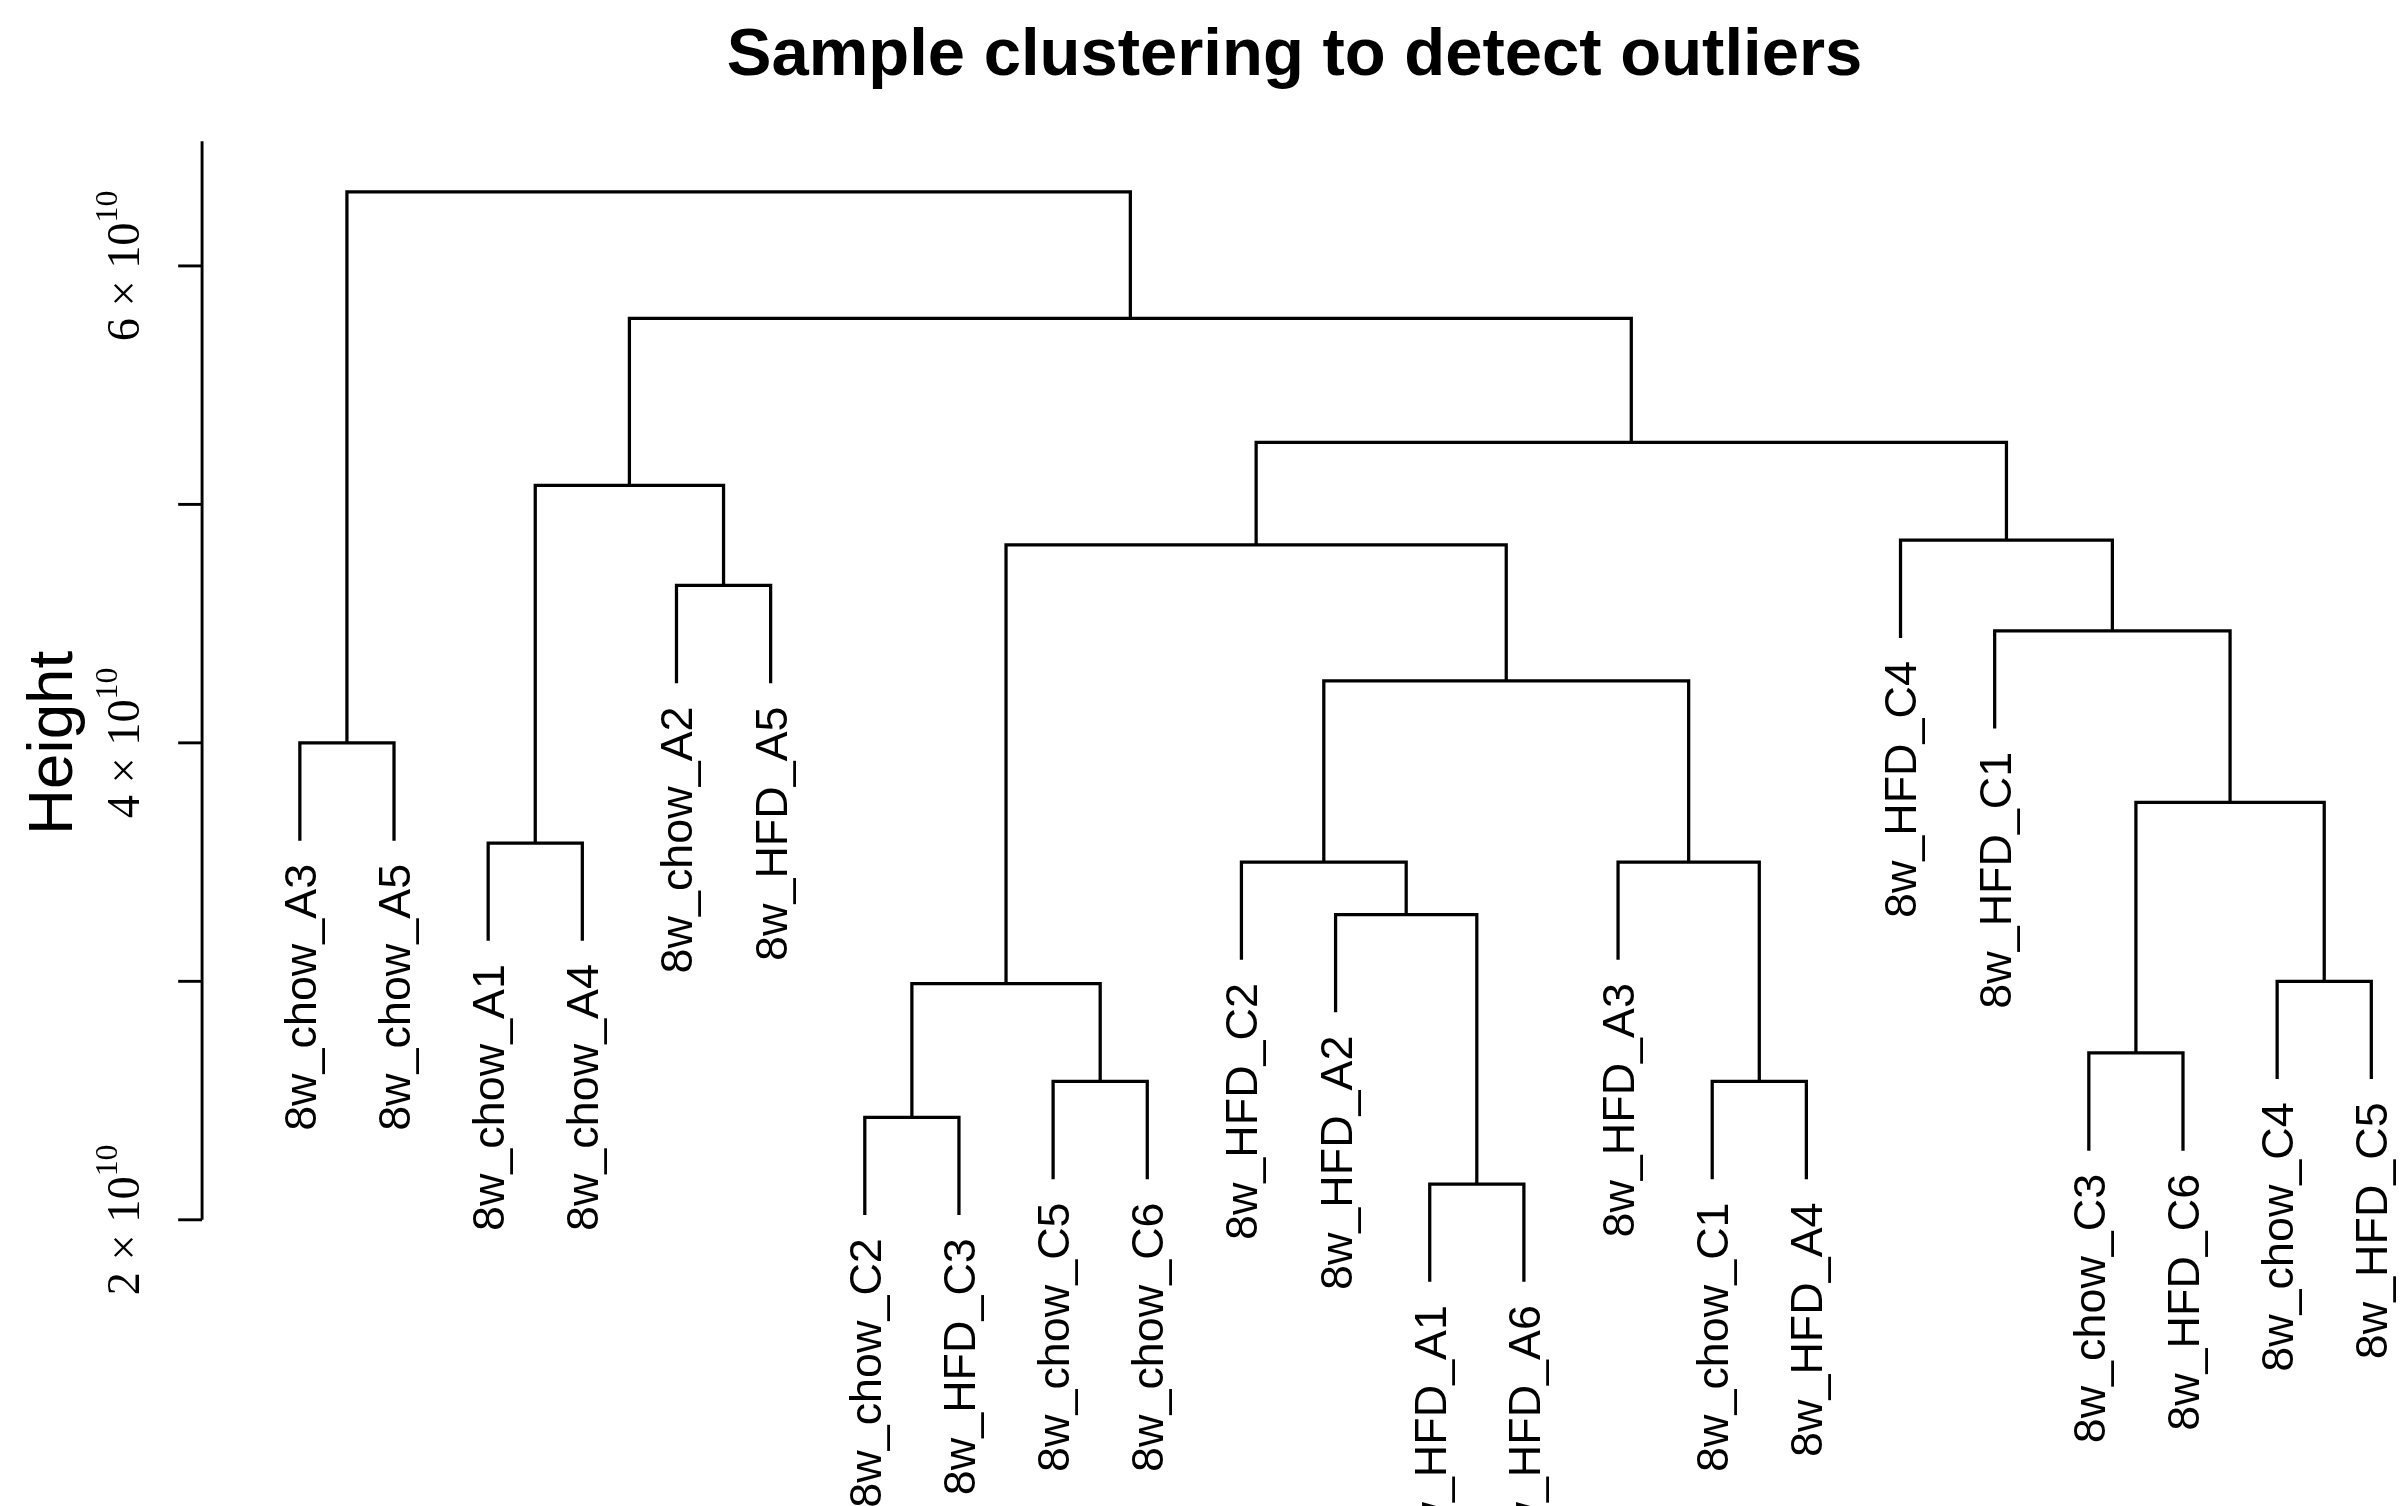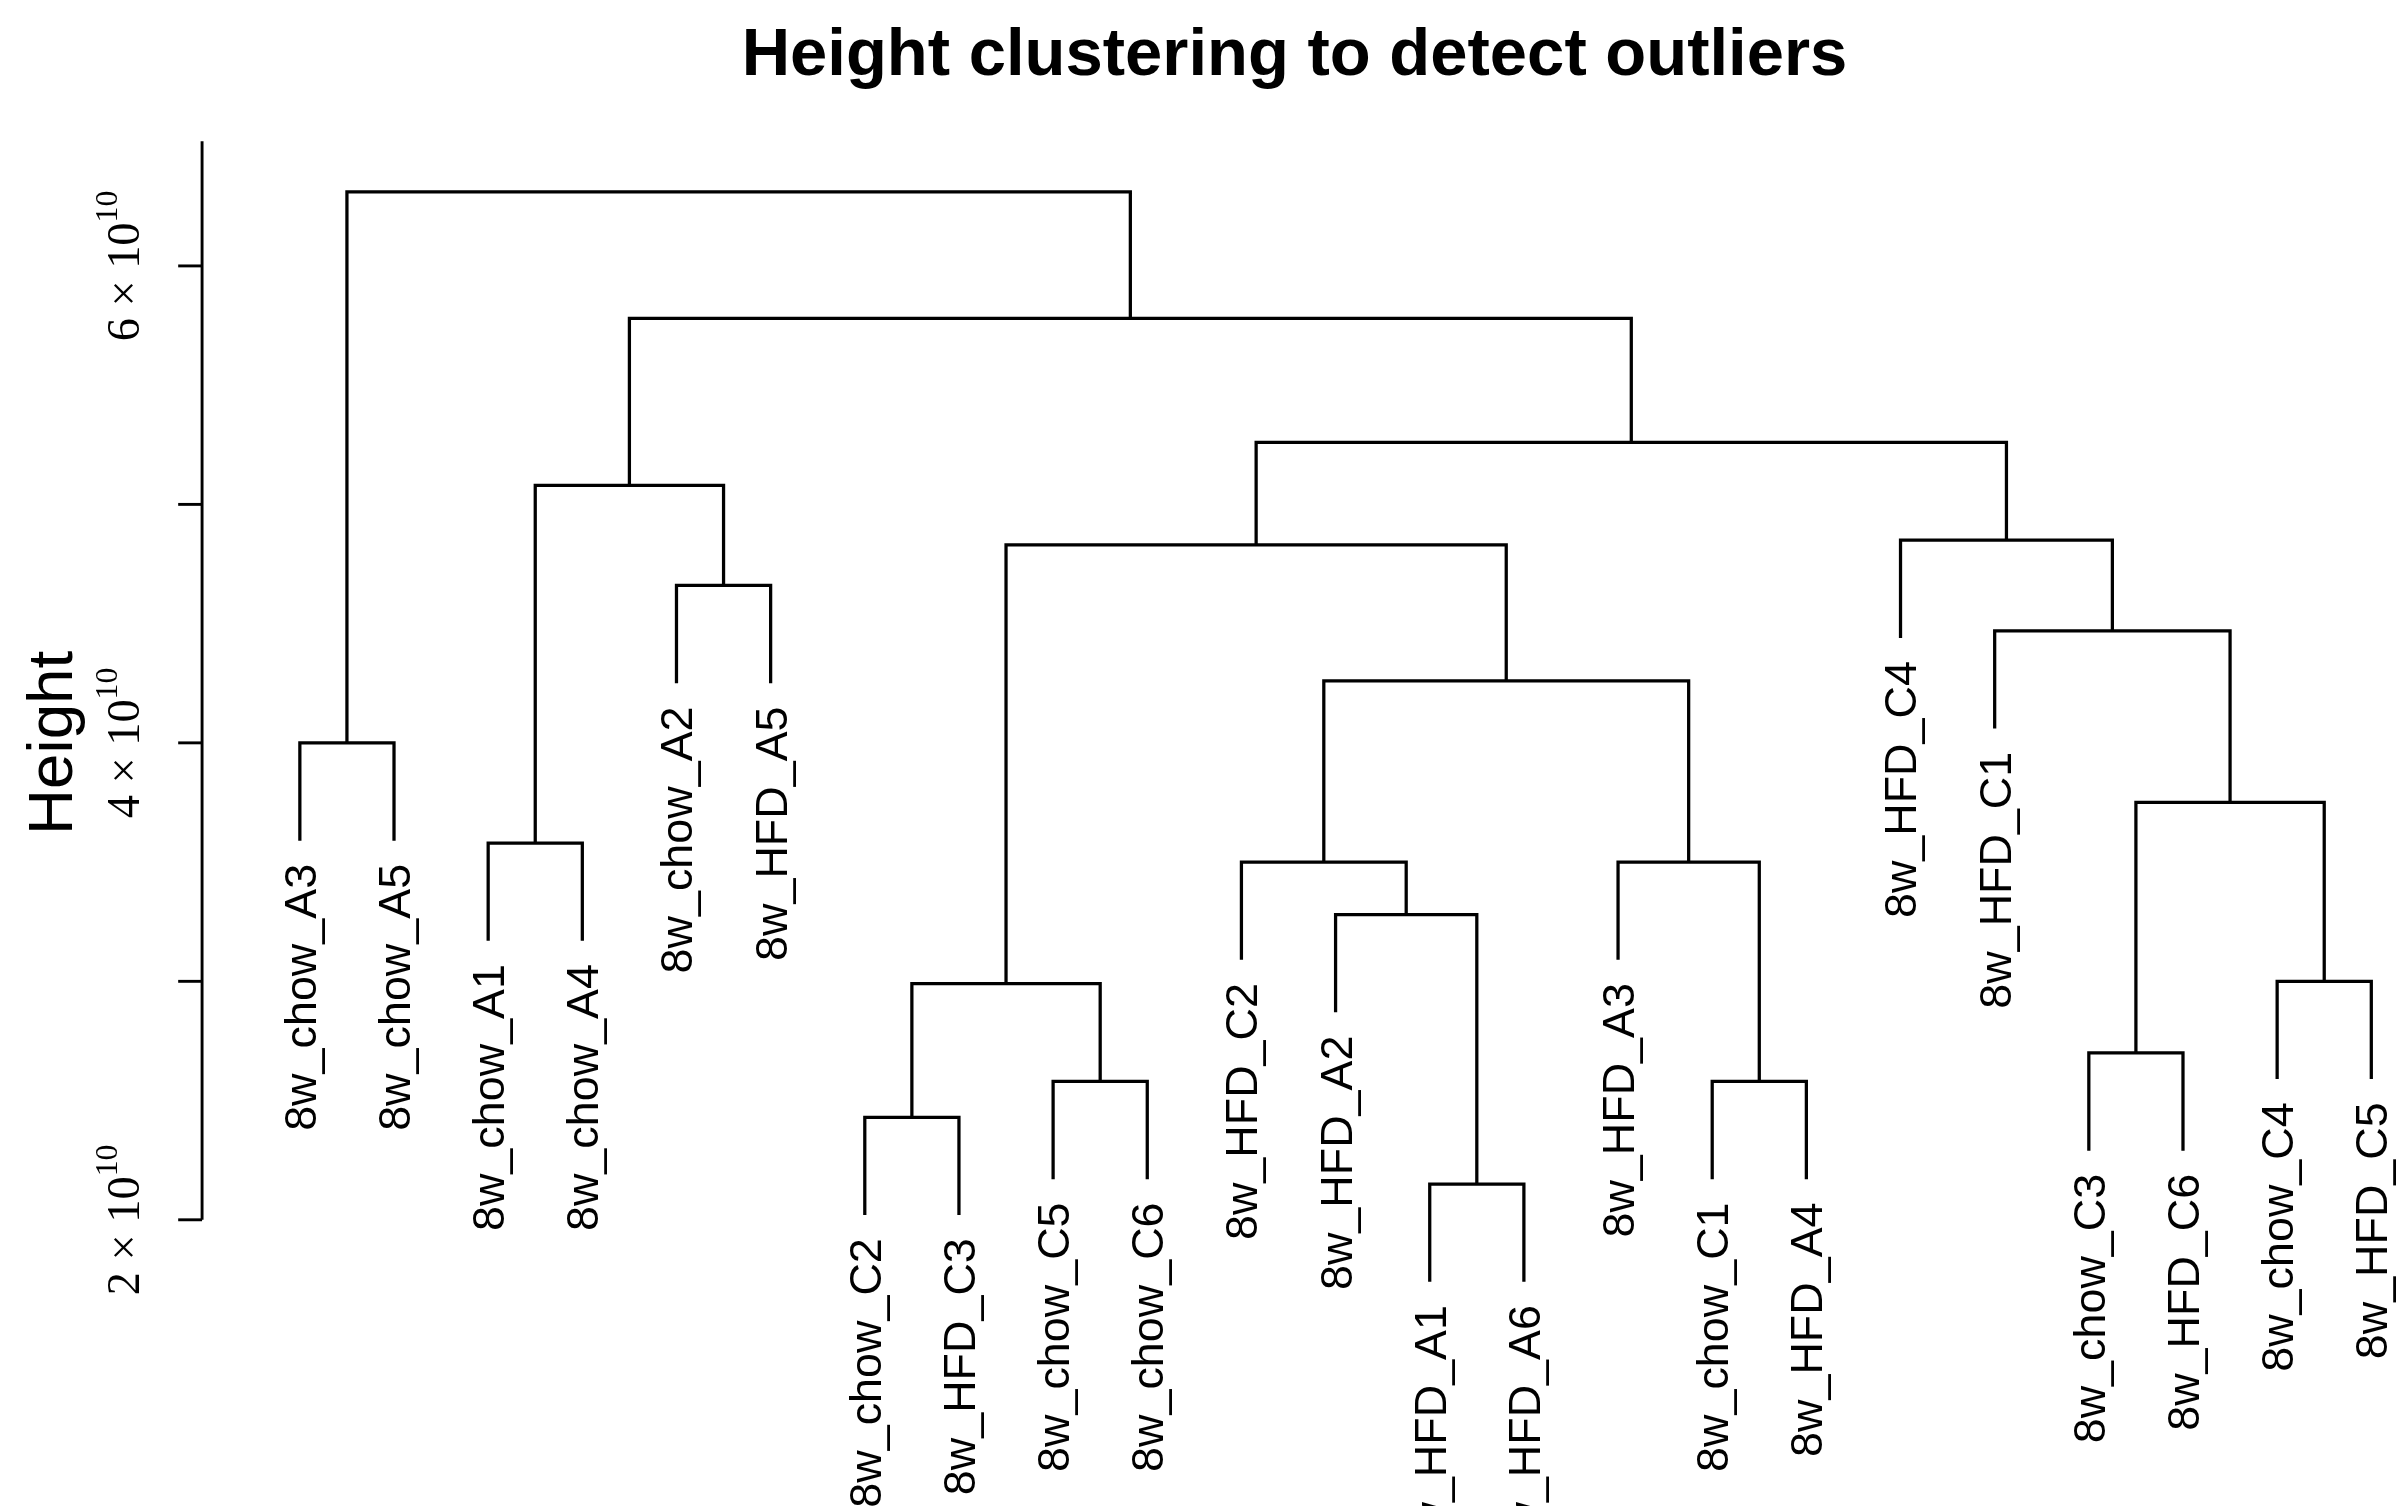--- a/index.html
+++ b/index.html
@@ -25,21 +25,21 @@
   }
   #dendro-svg {
     position: absolute;
     left: 0; top: 0;
   }
 </style>
 </head>
 <body>
 
 <div id="chart-container">
-  <div id="chart-title">Height clustering to detect outliers</div>
+  <div id="chart-title">Sample clustering to detect outliers</div>
   <svg id="dendro-svg" width="2401" height="1506" viewBox="0 0 3315 2079" xmlns="http://www.w3.org/2000/svg">
       <line x1="279" y1="195" x2="279" y2="1684" stroke="#000000" stroke-width="4"></line>
       <line x1="246" y1="1684" x2="279" y2="1684" stroke="#000000" stroke-width="4"></line>
       <text x="192" y="1684" transform="rotate(-90 192 1684)" text-anchor="middle" fill="#000000" font-family="&quot;Liberation Serif&quot;, serif" font-size="64"><tspan>2 × 10</tspan><tspan font-size="44" dy="-30">10</tspan></text>
       <line x1="246" y1="1354.75" x2="279" y2="1354.75" stroke="#000000" stroke-width="4"></line>
       <line x1="246" y1="1025.5" x2="279" y2="1025.5" stroke="#000000" stroke-width="4"></line>
       <text x="192" y="1025.5" transform="rotate(-90 192 1025.5)" text-anchor="middle" fill="#000000" font-family="&quot;Liberation Serif&quot;, serif" font-size="64"><tspan>4 × 10</tspan><tspan font-size="44" dy="-30">10</tspan></text>
       <line x1="246" y1="696.25" x2="279" y2="696.25" stroke="#000000" stroke-width="4"></line>
       <line x1="246" y1="367" x2="279" y2="367" stroke="#000000" stroke-width="4"></line>
       <text x="192" y="367" transform="rotate(-90 192 367)" text-anchor="middle" fill="#000000" font-family="&quot;Liberation Serif&quot;, serif" font-size="64"><tspan>6 × 10</tspan><tspan font-size="44" dy="-30">10</tspan></text>

